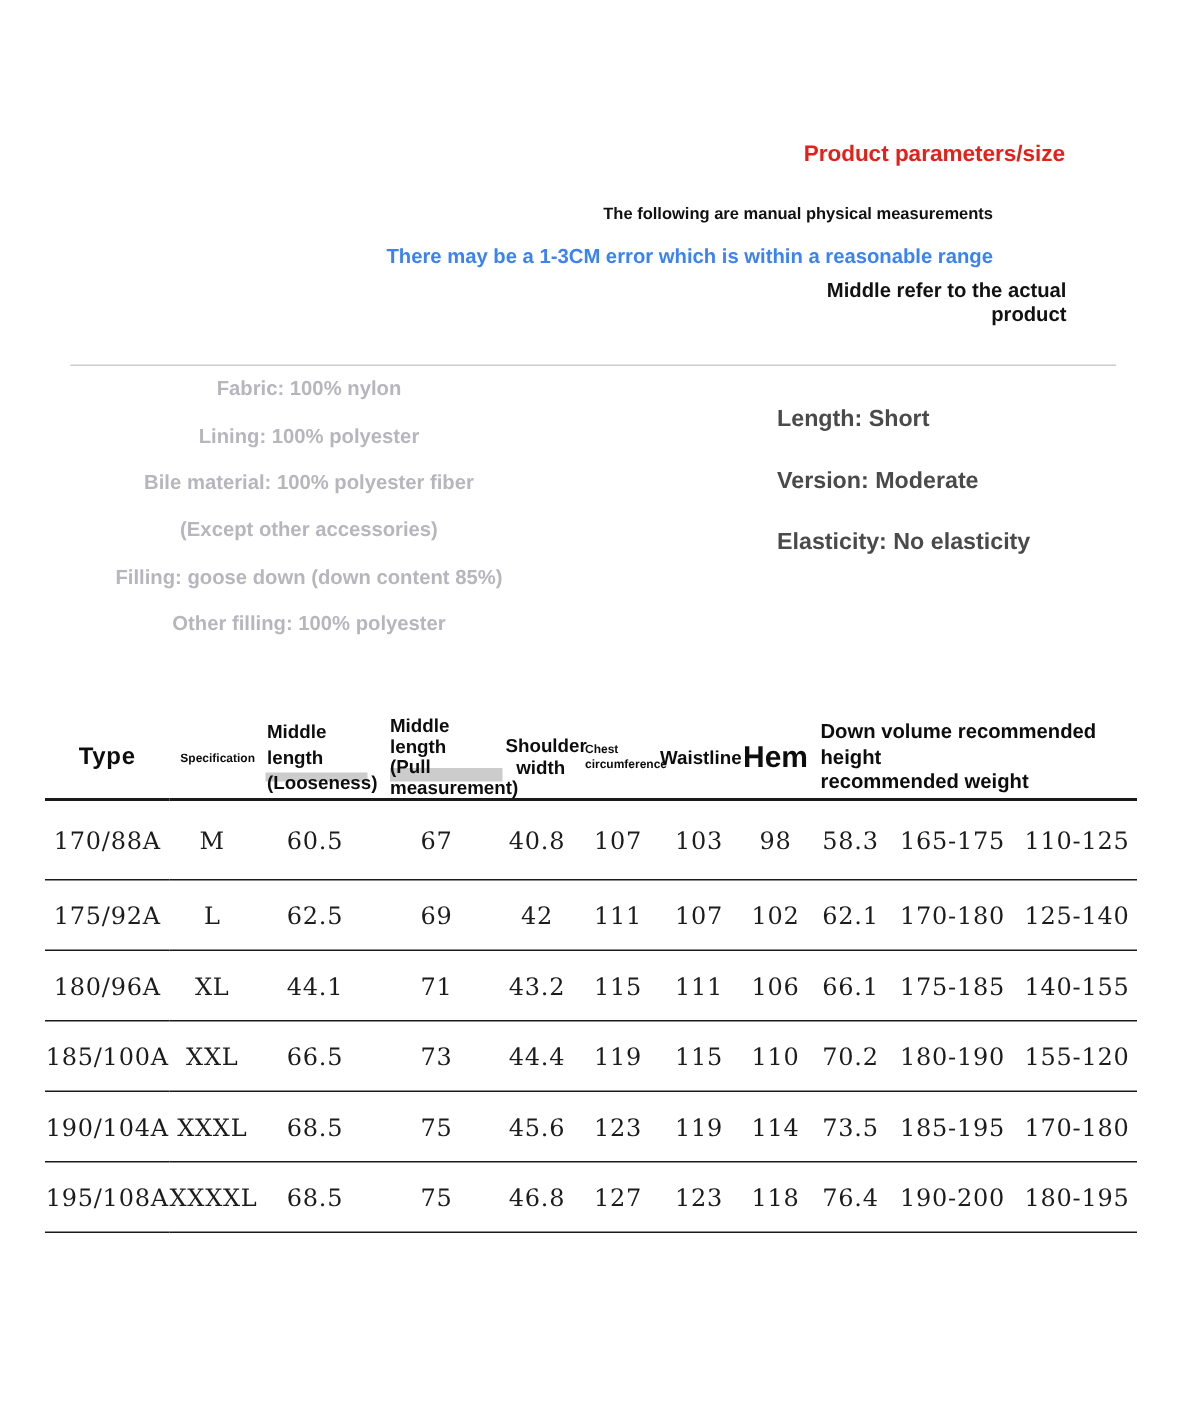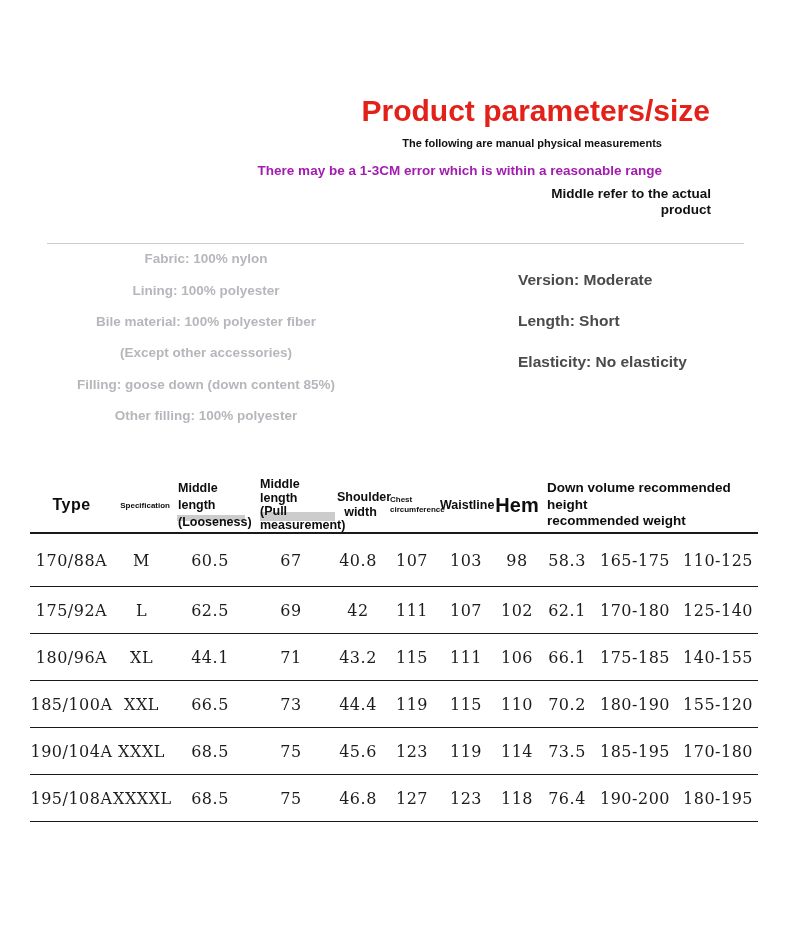--- a/index.html
+++ b/index.html
@@ -4,30 +4,30 @@
 <style>
   html,body { margin:0; padding:0; background:#fff; }
   .page {
     position:relative; width:790px; height:940px; background:#ffffff;
     font-family:"Liberation Sans", sans-serif; overflow:hidden;
   }
 
   
   .title {
     position:absolute; top:94px; right:80px;
-    font-size:30px; font-weight:bold; color:var(--accent-red, #e32119);
+    font-size:15px; font-weight:bold; color:var(--accent-red, #e32119);
     letter-spacing:0px; white-space:nowrap;margin-left:18px;
   }
   .note1 {
     position:absolute; top:137px; right:128px;
     font-size:11px; font-weight:bold; color:#111; white-space:nowrap;
   }
   .note2 {
     position:absolute; top:163px; right:128px;
-    font-size:13.5px; font-weight:bold; color:#a21caf; white-space:nowrap;
+    font-size:13.5px; font-weight:bold; color:#3b82f6; white-space:nowrap;
   }
   .note3 {
     position:absolute; top:186px; right:79px; text-align:right;
     font-size:13.5px; font-weight:bold; color:#111; line-height:16px;
   }
 
   .divider {
     position:absolute; top:243px; left:47px; width:697px; height:1px;
     background:var(--divider-light, #cccccc);
   }
@@ -104,22 +104,22 @@
   <div class="materials">
     <div class="mline">Fabric: 100% nylon</div>
     <div class="mline">Lining: 100% polyester</div>
     <div class="mline">Bile material: 100% polyester fiber</div>
     <div class="mline">(Except other accessories)</div>
     <div class="mline">Filling: goose down (down content 85%)</div>
     <div class="mline">Other filling: 100% polyester</div>
   </div>
 
   <div class="attrs">
+    <div class="aline">Length: Short</div>
     <div class="aline">Version: Moderate</div>
-    <div class="aline">Length: Short</div>
     <div class="aline">Elasticity: No elasticity</div>
   </div>
 
   <div class="table-wrap">
     <div class="strip strip1"></div>
     <div class="strip strip2"></div>
 
     <table class="size">
       <colgroup>
         <col style="width:83px">

